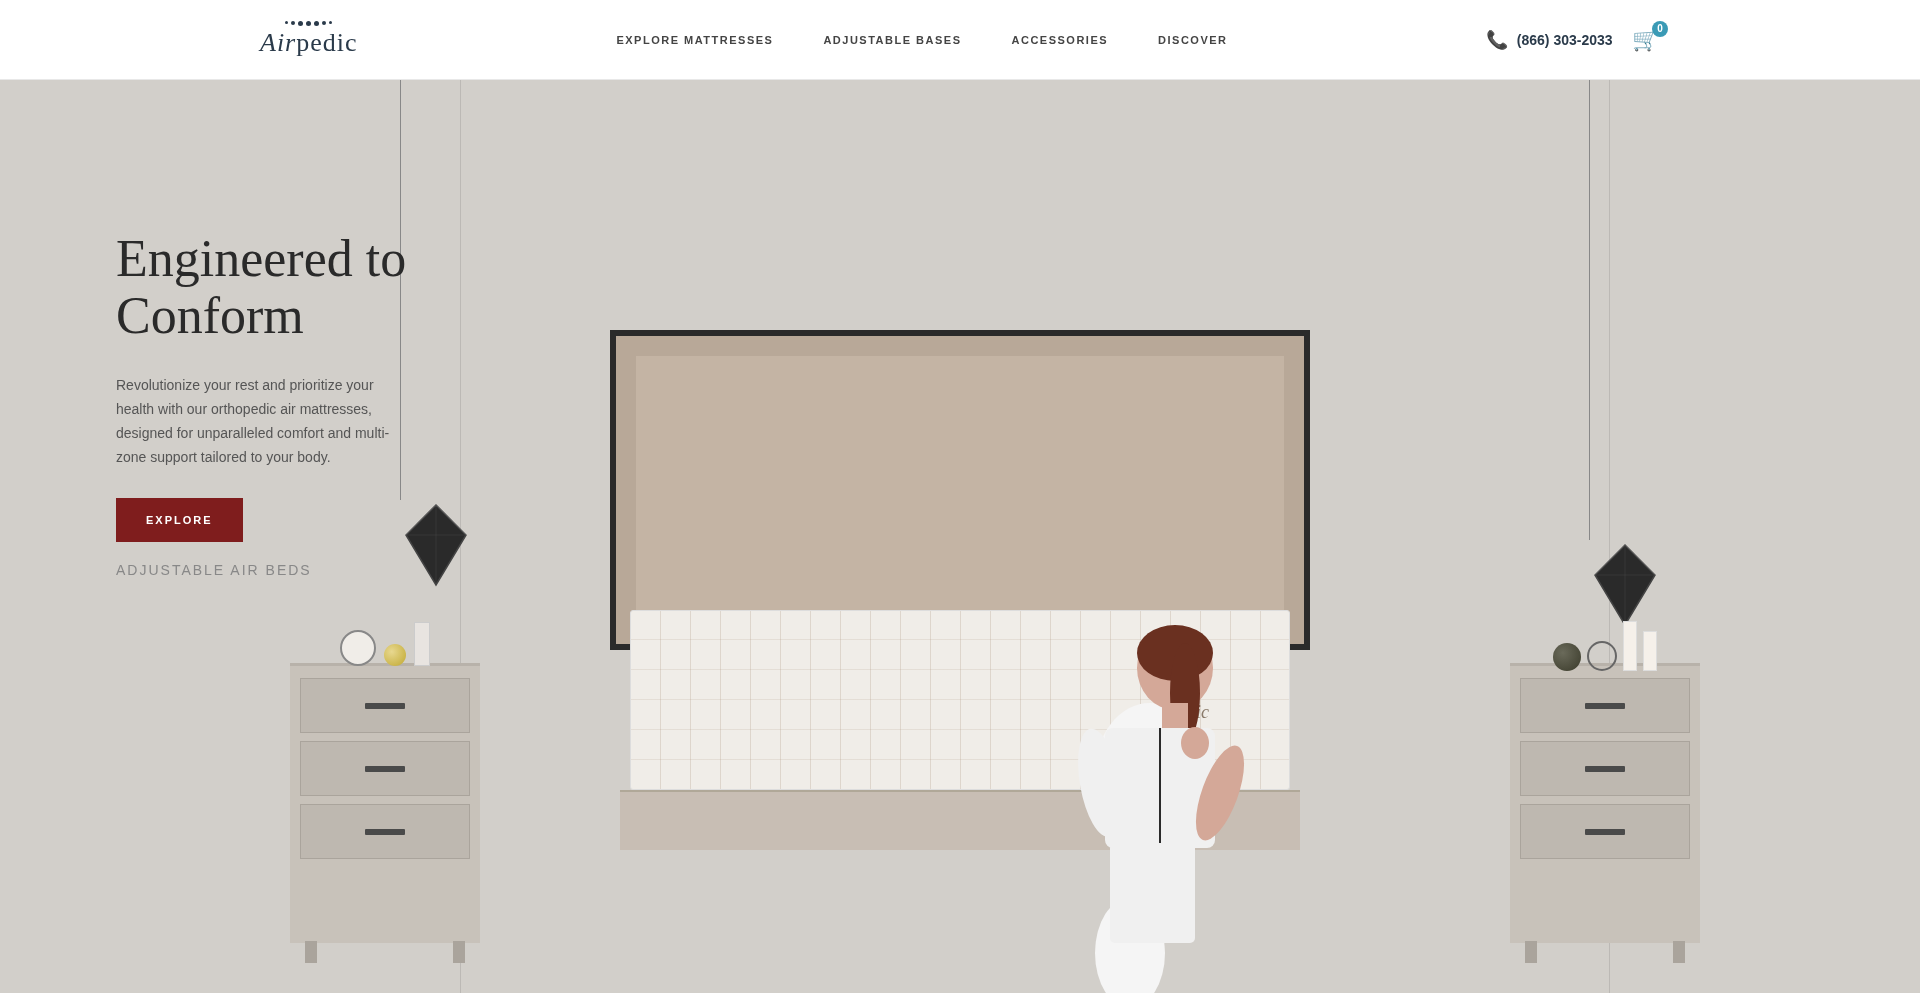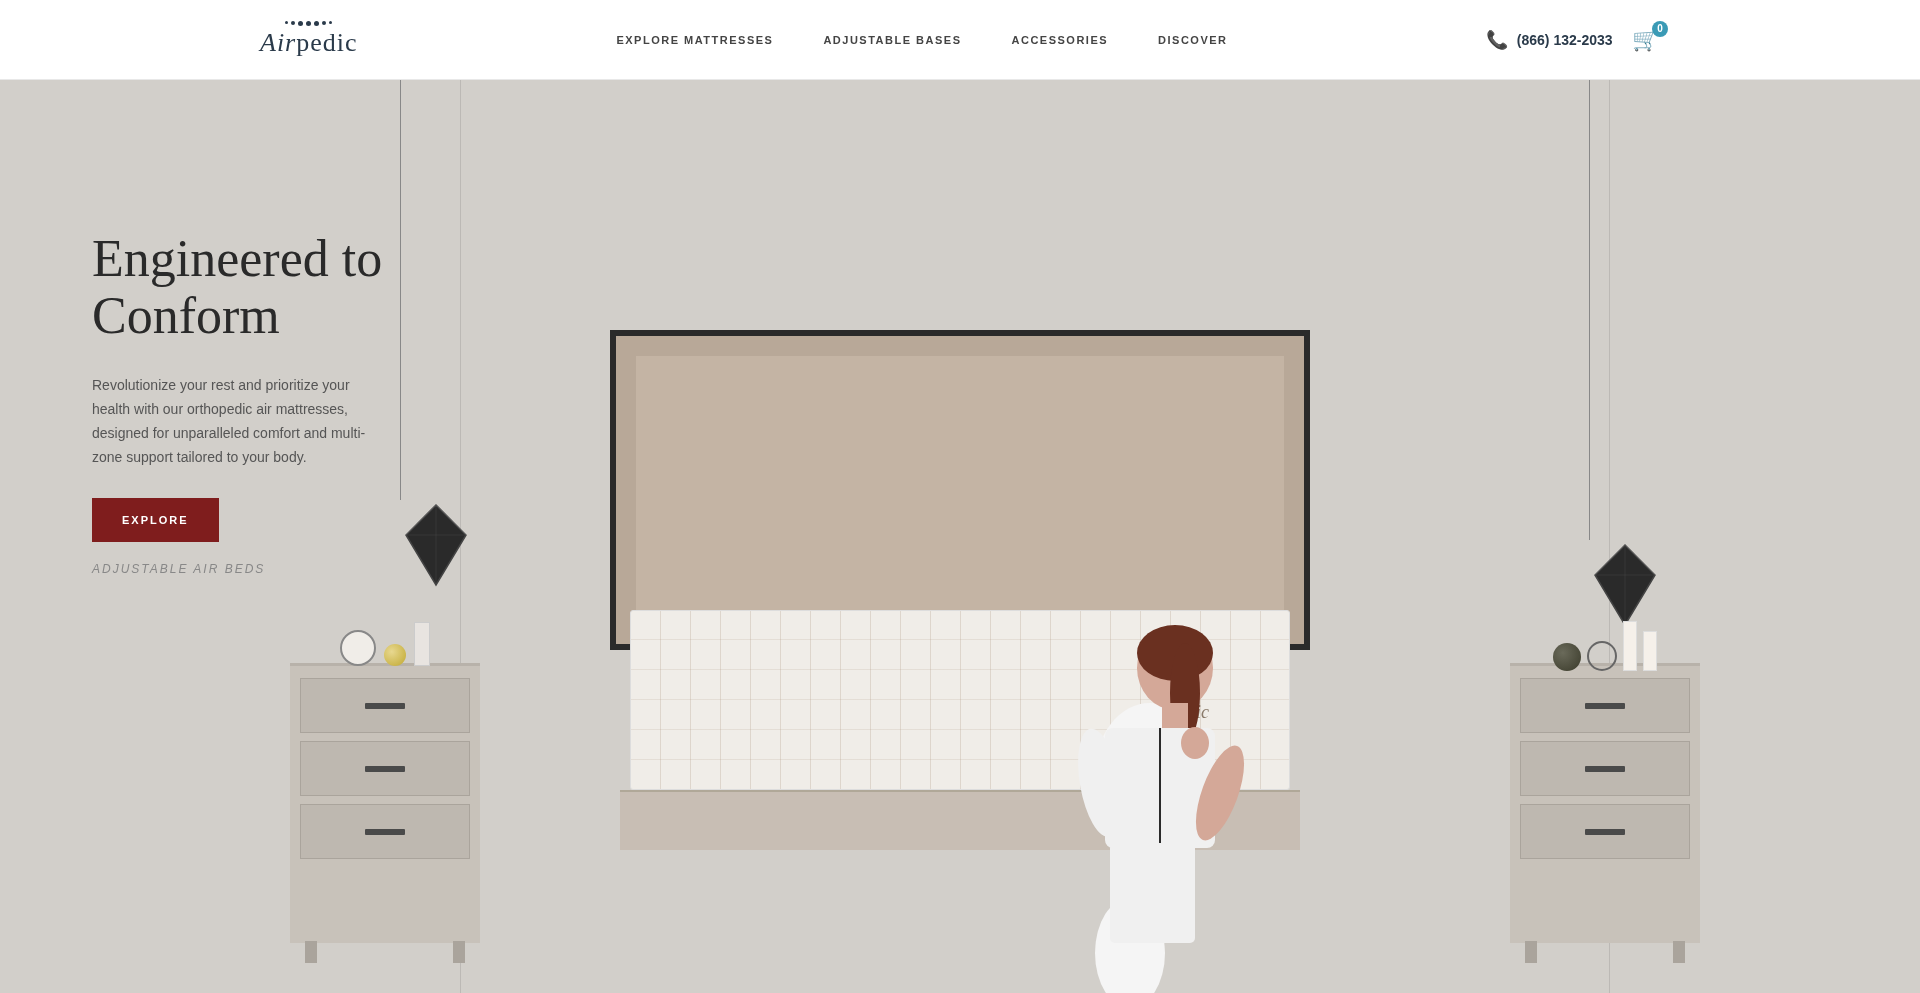--- a/index.html
+++ b/index.html
@@ -385,21 +385,21 @@
       right: 310px;
       top: 0;
       width: 1px;
       height: 100%;
       background: rgba(100,100,100,0.2);
     }
 
     
     .hero-content {
       position: absolute;
-      left: 92px;
+      left: 116px;
       top: 150px;
       max-width: 450px;
     }
 
     .hero-title {
       font-family: 'Georgia', serif;
       font-size: 52px;
       font-weight: 400;
       color: #2a2a2a;
       line-height: 1.1;
@@ -425,26 +425,25 @@
       letter-spacing: 2px;
       text-transform: uppercase;
       padding: 16px 30px;
       border: none;
       cursor: pointer;
       text-decoration: none;
     }
 
     .hero-sub {
       font-family: Arial, sans-serif;
-      font-size: 12px;
+      font-size: 14px;
       letter-spacing: 2px;
       text-transform: uppercase;
       color: #888;
       margin-top: 20px;
-      font-style: italic;
     }
 
     
     .right-table-items {
       position: absolute;
       top: -50px;
       left: 0;
       right: 0;
       display: flex;
       align-items: flex-end;
@@ -506,21 +505,21 @@
     <nav>
       <a href="#">EXPLORE MATTRESSES</a>
       <a href="#">ADJUSTABLE BASES</a>
       <a href="#">ACCESSORIES</a>
       <a href="#">DISCOVER</a>
     </nav>
 
     <div class="header-right">
       <div class="phone-area">
         <span class="phone-icon">📞</span>
-        <span>(866) 132-2033</span>
+        <span>(866) 303-2033</span>
       </div>
       <div class="cart-area">
         <span class="cart-icon">🛒</span>
         <div class="cart-badge">0</div>
       </div>
     </div>
   </div>
 </header>
 
 <section class="hero">

